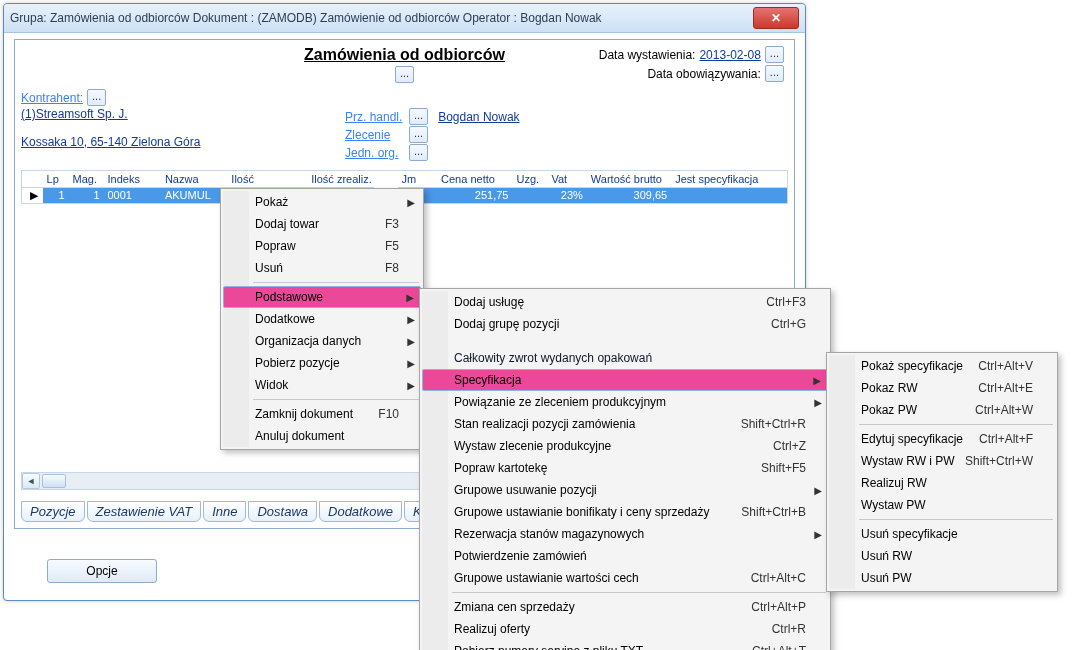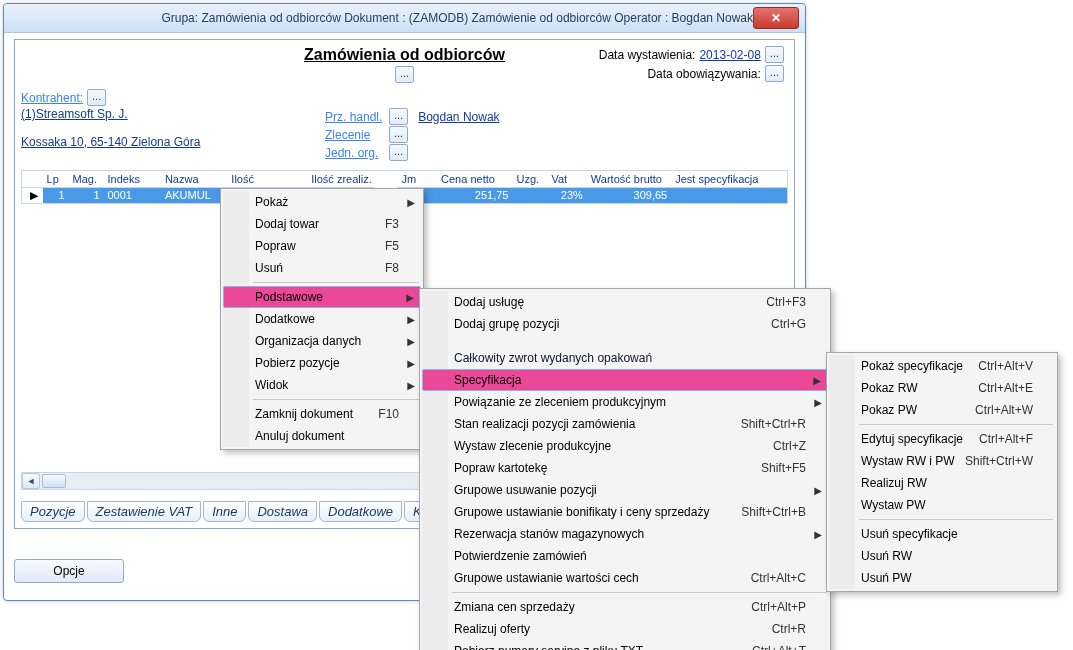--- a/index.html
+++ b/index.html
@@ -24,21 +24,21 @@
   .titlebar {
     height: 28px;
     background: linear-gradient(#e9f1fb, #cde0f5);
     border-bottom: 1px solid #a8c4e4;
     display: flex;
     align-items: center;
     padding: 0 6px;
     border-radius: 4px 4px 0 0;
     position: relative;
   }
-  .titlebar .title-text { color:#2a3f55; flex:1; white-space:nowrap; overflow:hidden;text-align:right;}
+  .titlebar .title-text { color:#2a3f55; flex:1; white-space:nowrap; overflow:hidden;}
   .close-btn {
     width: 44px; height: 20px;
     background: linear-gradient(#e57373,#c93a2b);
     border: 1px solid #9c2c1f;
     border-radius: 3px;
     color:#fff; font-weight:bold;
     display:flex; align-items:center; justify-content:center;
     cursor:pointer;
   }
   .client {
@@ -161,21 +161,21 @@
   }
   .btn {
     border:1px solid #8faacc;
     background:linear-gradient(#f7fbff,#dfeaf7);
     border-radius:3px;
     padding:4px 14px;
     font-size:12px;
     cursor:pointer;
     display:inline-flex; align-items:center; gap:6px;
   }
-  .btn.big { min-width:80px; justify-content:center;}
+  .btn.big { min-width:80px; justify-content:center;margin-left:33px;}
   .check { color:#2a9a2a; font-weight:bold;}
 
   
   .menu {
     position:absolute;
     background:#f4f4f4;
     border:1px solid #a5a5a5;
     box-shadow: 3px 3px 6px rgba(0,0,0,0.25);
     font-size:12px;
     padding:2px;
@@ -244,21 +244,21 @@
           <span class="small-btn">...</span>
         </div>
       </div>
 
       <div class="mid-block">
         <div class="row-flex">
           <span class="label-col">Kontrahent:</span>
           <span class="small-btn">...</span>
         </div>
 
-        <div style="display:flex; gap:44px; align-items:flex-start;">
+        <div style="display:flex; gap:64px; align-items:flex-start;">
           <div style="min-width:260px;">
             <div><span class="link">(1)Streamsoft Sp. J.</span></div>
             <div style="height:14px;"></div>
             <div><span class="link">Kossaka 10, 65-140 Zielona Góra</span></div>
           </div>
           <div>
             <div class="row-flex">
               <span class="label-col" style="width:60px;">Prz. handl.</span>
               <span class="small-btn">...</span>
               <span class="link" style="margin-left:6px;">Bogdan Nowak</span>

